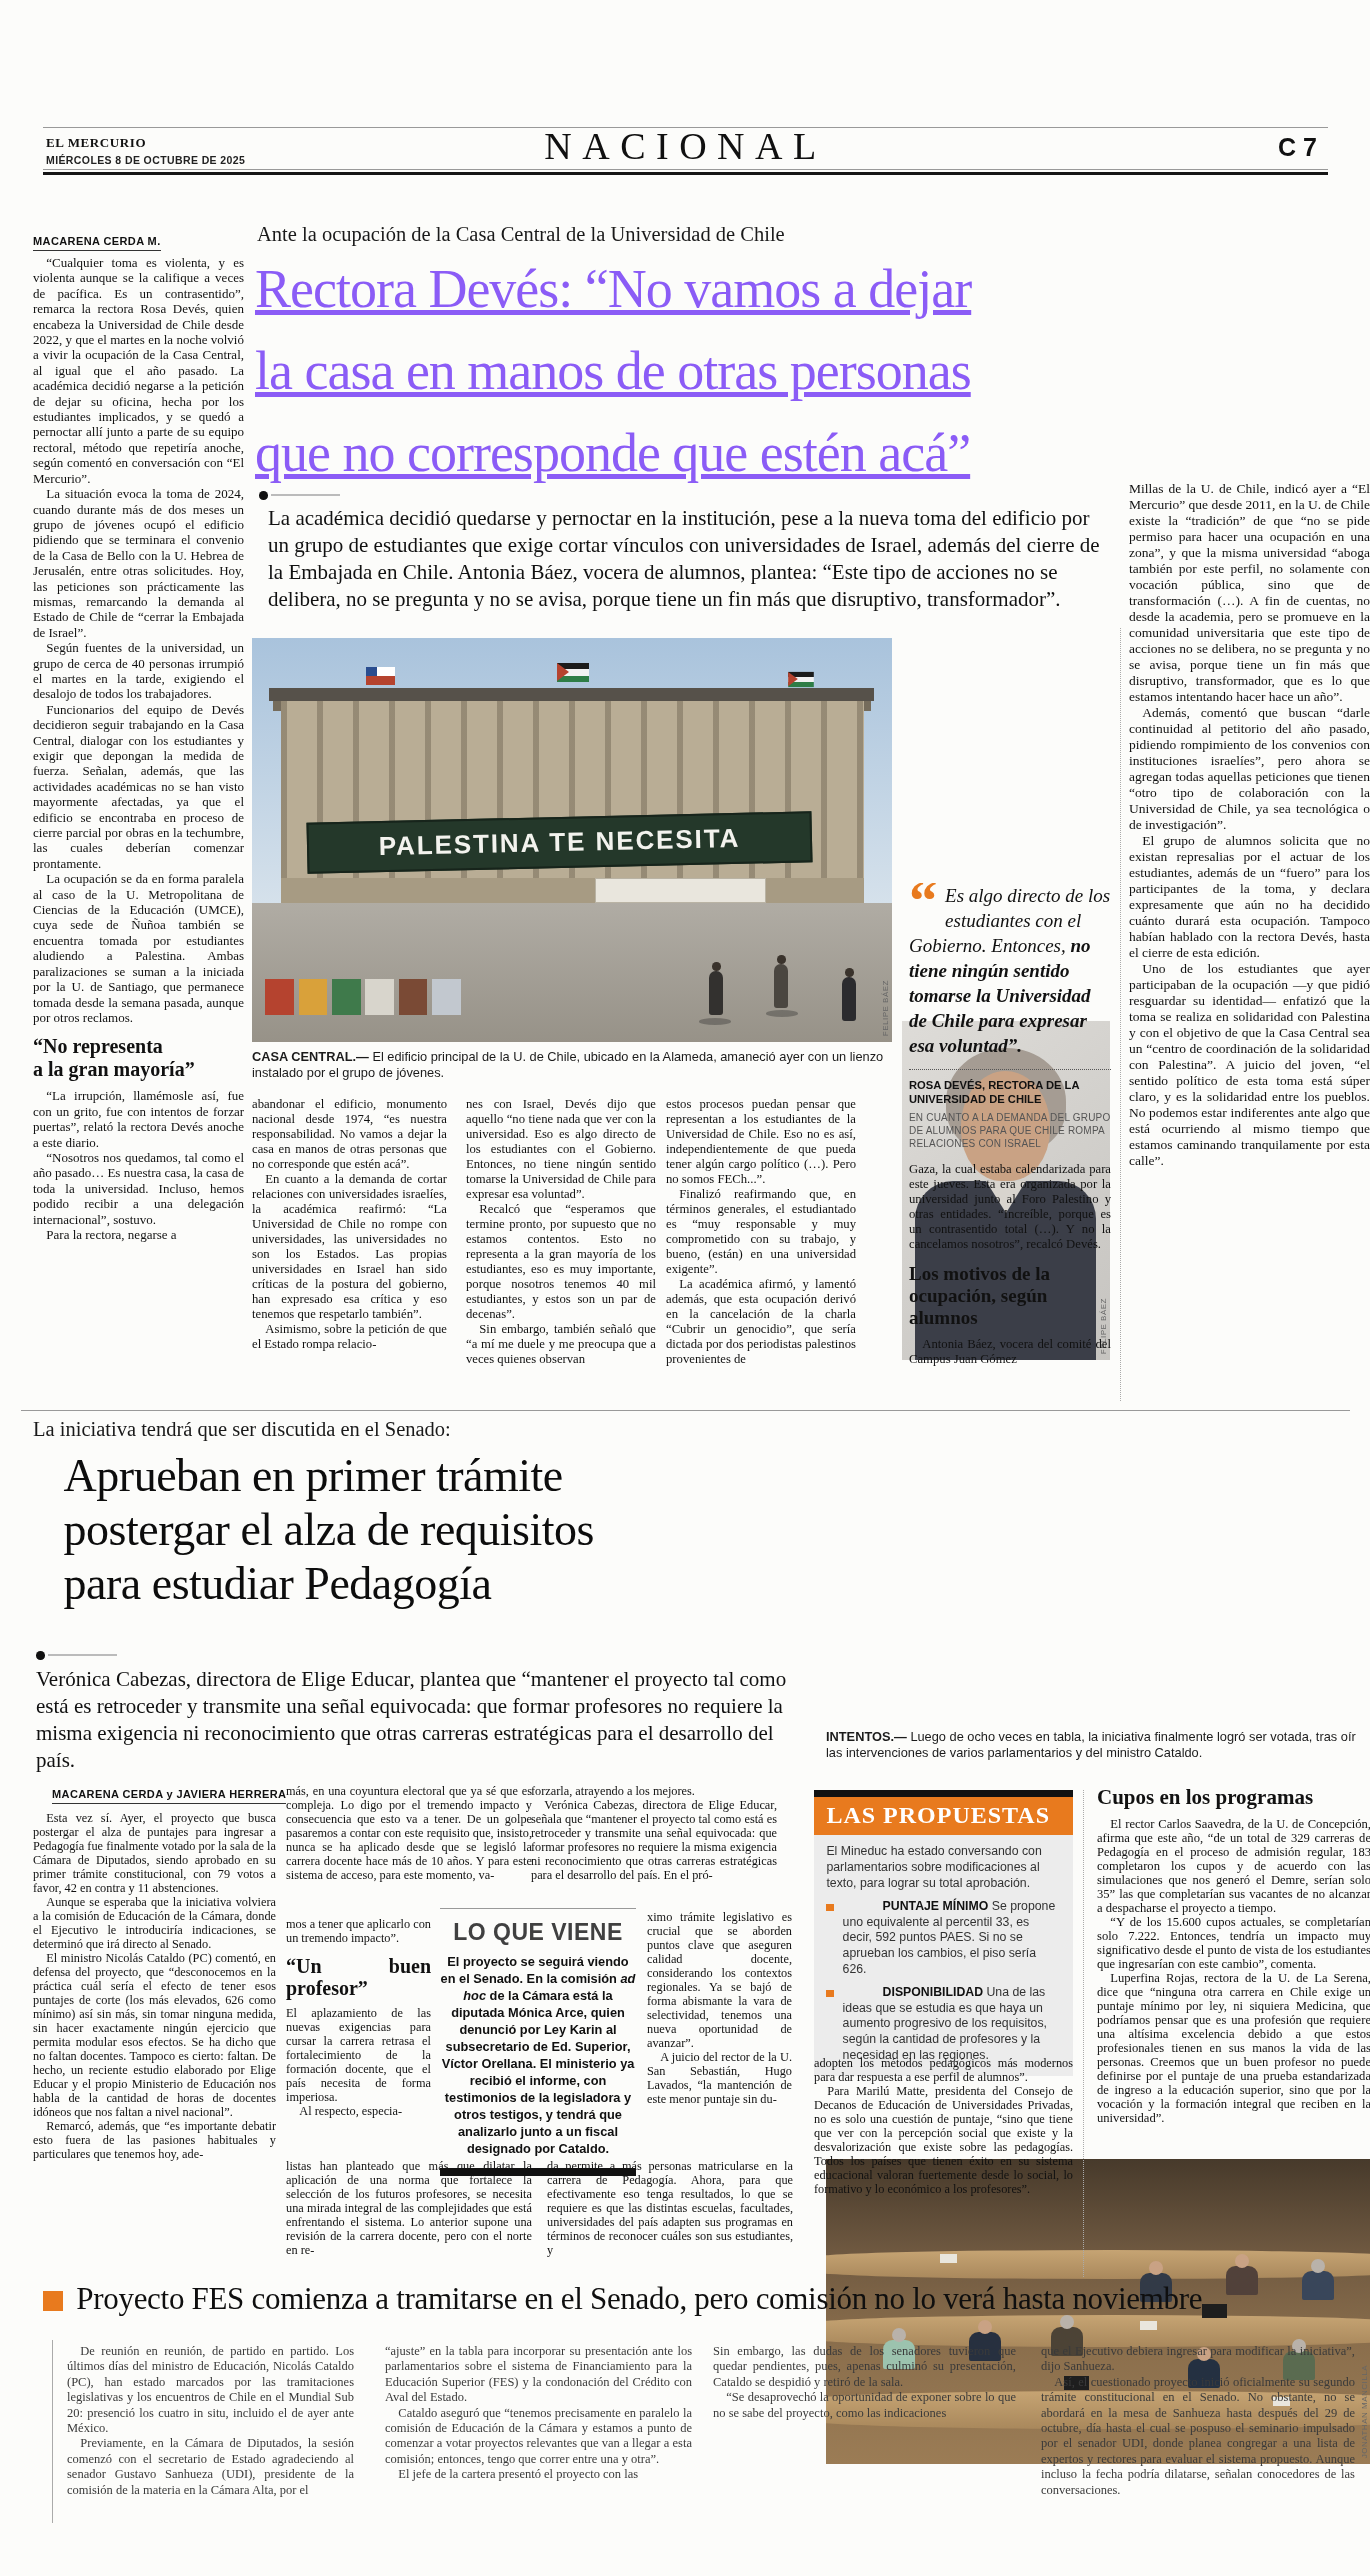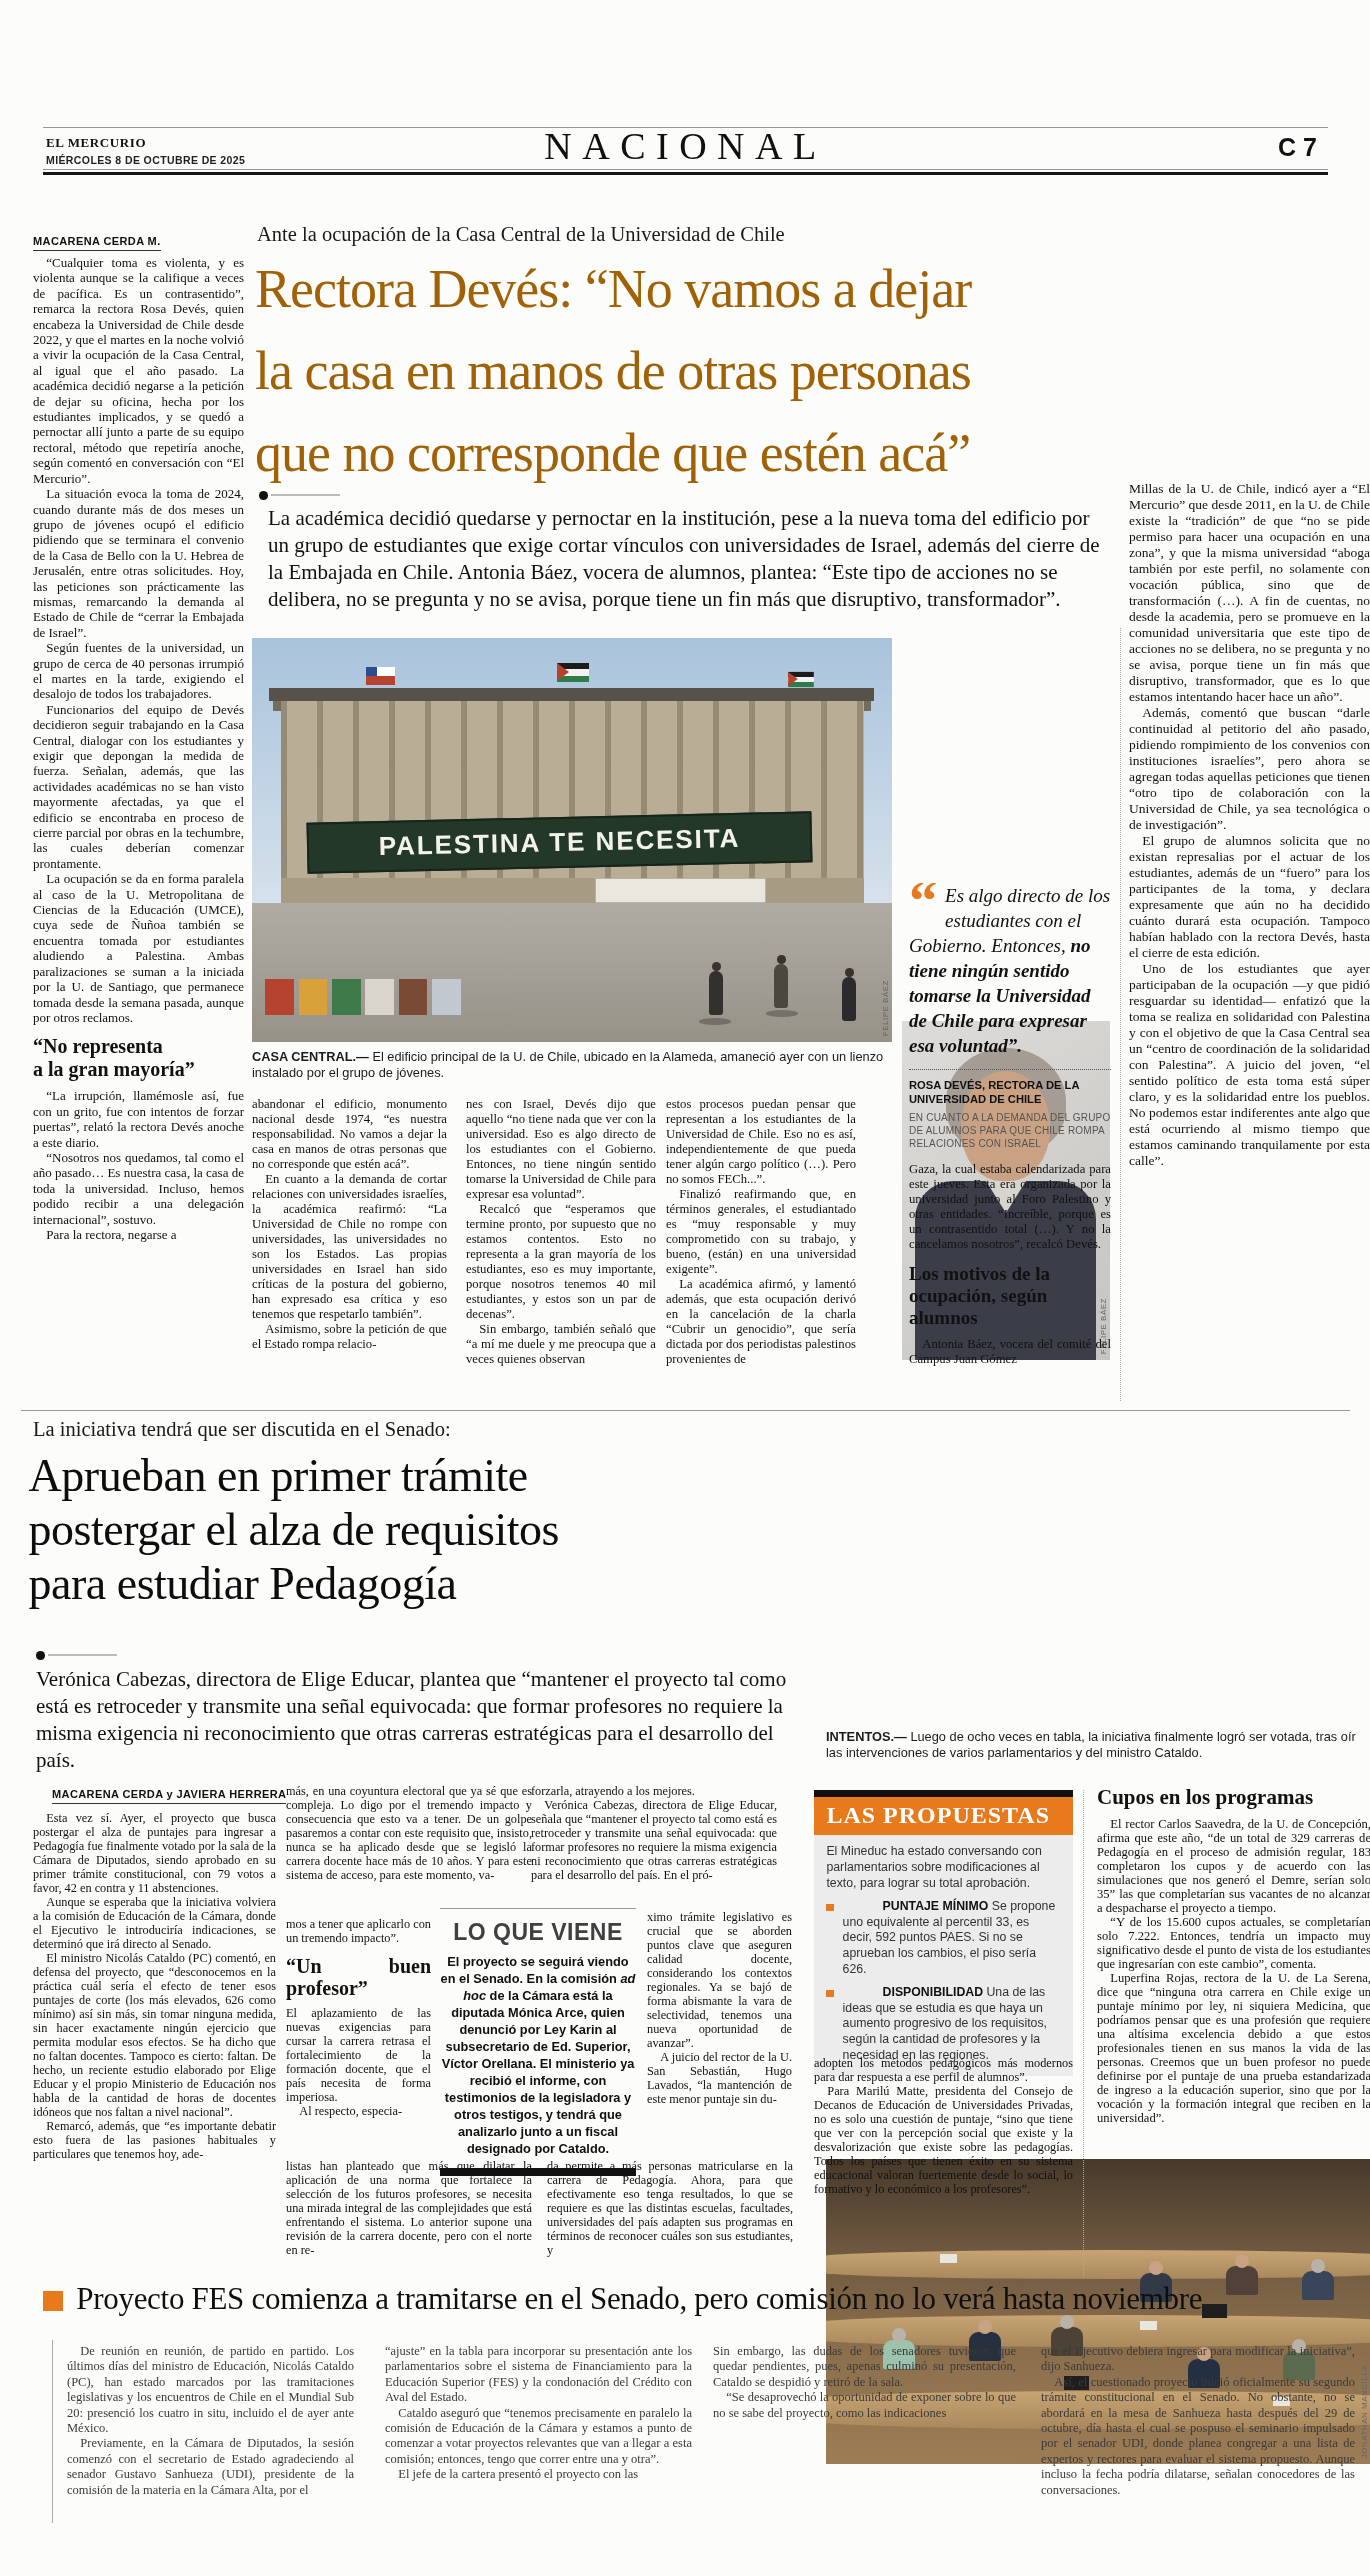--- a/index.html
+++ b/index.html
@@ -11,23 +11,23 @@
   
   .hairline { background:#999; height:1px; }
   .thickline { background:#151515; height:2.9px; }
   .masthead-name { font:700 13px "Liberation Serif", serif; letter-spacing:0.6px; color:#111; }
   .masthead-date { font:600 10.5px "Liberation Sans", sans-serif; letter-spacing:0.4px; color:#222; margin-top:2.9px; }
   .section-title { font:400 38px "Liberation Serif", serif; letter-spacing:10.5px; text-align:center; color:#101010; }
   .page-num { font:700 25px "Liberation Sans", sans-serif; color:#111; }
 
   
   .kicker { font:400 20.5px "Liberation Serif", serif; color:#1a1a1a; }
-  .headline1 { font:400 54px "Liberation Serif", serif; line-height:82px; letter-spacing:-1px; color:#a16207; }
+  .headline1 { font:400 54px "Liberation Serif", serif; line-height:82px; letter-spacing:-1px; color:#8b5cf6;text-decoration:underline; }
   .headline1 span { display:block; }
-  .headline2 { font:400 46px "Liberation Serif", serif; line-height:54px; letter-spacing:-0.5px; color:#0d0d0d; }
+  .headline2 { font:400 46px "Liberation Serif", serif; line-height:54px; letter-spacing:-0.5px; color:#0d0d0d;margin-left:35px; }
   .headline2 span { display:block; }
   .deck { font:400 21px "Liberation Serif", serif; line-height:27px; color:#111; }
   .byline { font:700 11px "Liberation Sans", sans-serif; letter-spacing:0.4px; color:#111;
             border-bottom:1px solid #333; display:inline-block; padding-bottom:2.9px; }
   .bullet-rule { display:flex; align-items:center; gap:3.8px; }
   .bullet-rule .dot { width:8.6px; height:8.6px; border-radius:50%; background:#111; }
   .bullet-rule .ln { width:69px; height:1.9px; background:#bbb; }
 
   .bodycol { text-align:justify; overflow:hidden; }
   .bodycol p { text-indent:13.3px; }

